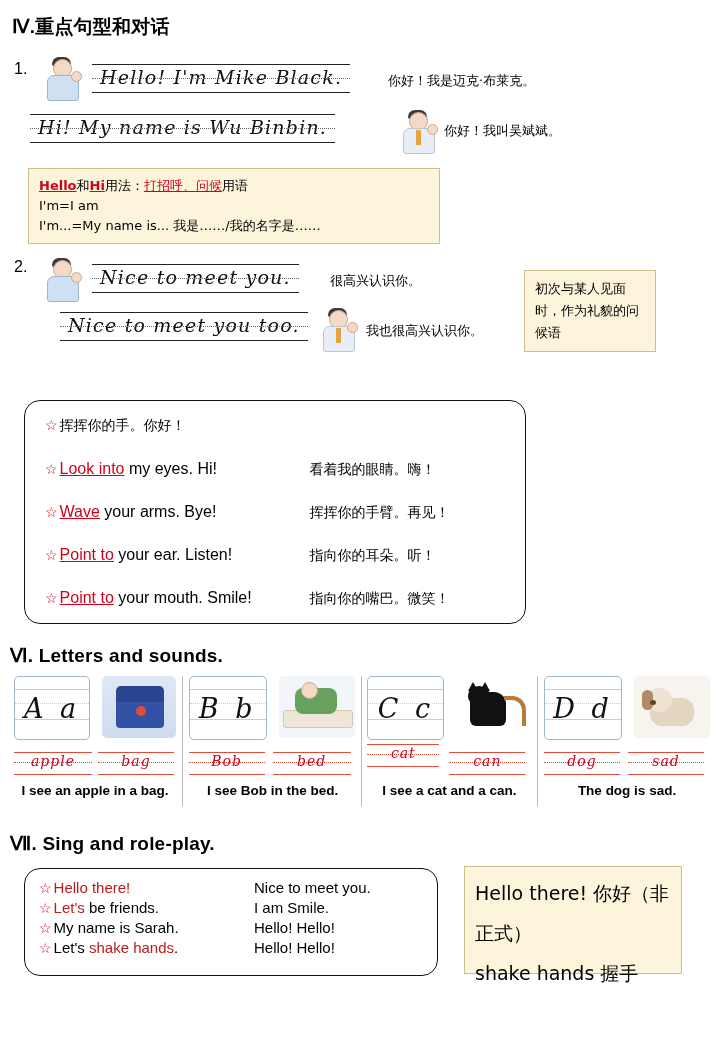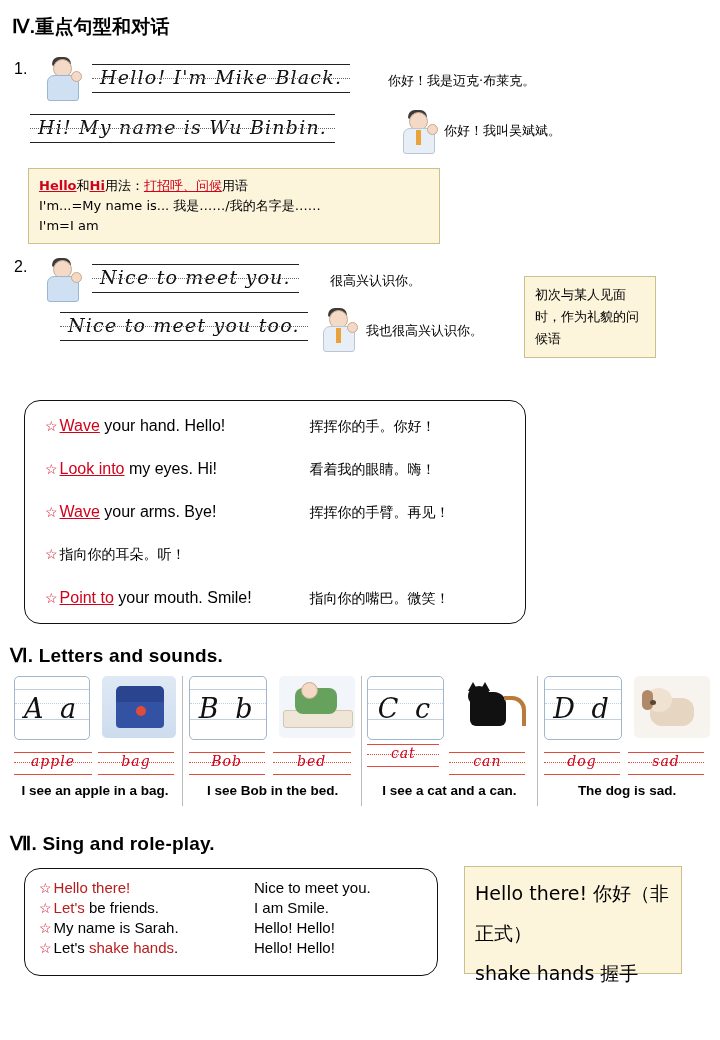--- a/index.html
+++ b/index.html
@@ -256,22 +256,22 @@
     <div class="body"></div>
     <div class="tie"></div>
     <div class="arm"></div>
   </div>
   <div style="position:absolute; left:444px; top:122px;" class="cn">你好！我叫吴斌斌。</div>
 
   <div class="note" style="position:absolute; left:28px; top:168px; width:390px;">
     <div>
       <span class="red u" style="font-weight:bold;">Hello</span><span>和</span><span class="red u" style="font-weight:bold;">Hi</span><span>用法：</span><span class="red u">打招呼、问候</span><span>用语</span>
     </div>
+    <div>I'm=I am</div>
     <div>I'm...=My name is...   我是……/我的名字是……</div>
-    <div>I'm=I am</div>
   </div>
 
   <div style="position:absolute; left:14px; top:258px; font-size:16px;">2.</div>
 
   <div style="position:absolute; left:42px; top:256px;" class="avatar">
     <div class="hair"></div>
     <div class="head"></div>
     <div class="body"></div>
     <div class="arm"></div>
   </div>
@@ -288,44 +288,44 @@
   </div>
   <div style="position:absolute; left:318px; top:306px;" class="avatar boy2">
     <div class="hair"></div>
     <div class="head"></div>
     <div class="body"></div>
     <div class="tie"></div>
     <div class="arm"></div>
   </div>
   <div style="position:absolute; left:366px; top:322px;" class="cn">我也很高兴认识你。</div>
 
-  <div class="note" style="position:absolute; left:524px; top:276px; width:110px; line-height:1.7;">
+  <div class="note" style="position:absolute; left:524px; top:270px; width:110px; line-height:1.7;">
     <span>初次与某人见面时，作为礼貌的问候语</span>
   </div>
 
 
   <div class="rbox" style="position:absolute; left:24px; top:400px; width:500px; height:222px;">
     <div style="padding:16px 0 0 20px;">
       <div class="ld-row" style="height:43px;">
         <span class="star">☆</span>
-        <span class="ld-en"><span class="hl">Wave</span><span> your hand. Hello!</span></span>
         <span class="ld-cn">挥挥你的手。你好！</span>
       </div>
       <div class="ld-row" style="height:43px;">
         <span class="star">☆</span>
         <span class="ld-en"><span class="hl">Look into</span><span> my eyes. Hi!</span></span>
         <span class="ld-cn">看着我的眼睛。嗨！</span>
       </div>
       <div class="ld-row" style="height:43px;">
         <span class="star">☆</span>
         <span class="ld-en"><span class="hl">Wave</span><span> your arms. Bye!</span></span>
         <span class="ld-cn">挥挥你的手臂。再见！</span>
       </div>
       <div class="ld-row" style="height:43px;">
         <span class="star">☆</span>
+        <span class="ld-en"><span class="hl">Point to</span><span> your ear. Listen!</span></span>
         <span class="ld-cn">指向你的耳朵。听！</span>
       </div>
       <div class="ld-row" style="height:43px;">
         <span class="star">☆</span>
         <span class="ld-en"><span class="hl">Point to</span><span> your mouth. Smile!</span></span>
         <span class="ld-cn">指向你的嘴巴。微笑！</span>
       </div>
     </div>
   </div>
 

